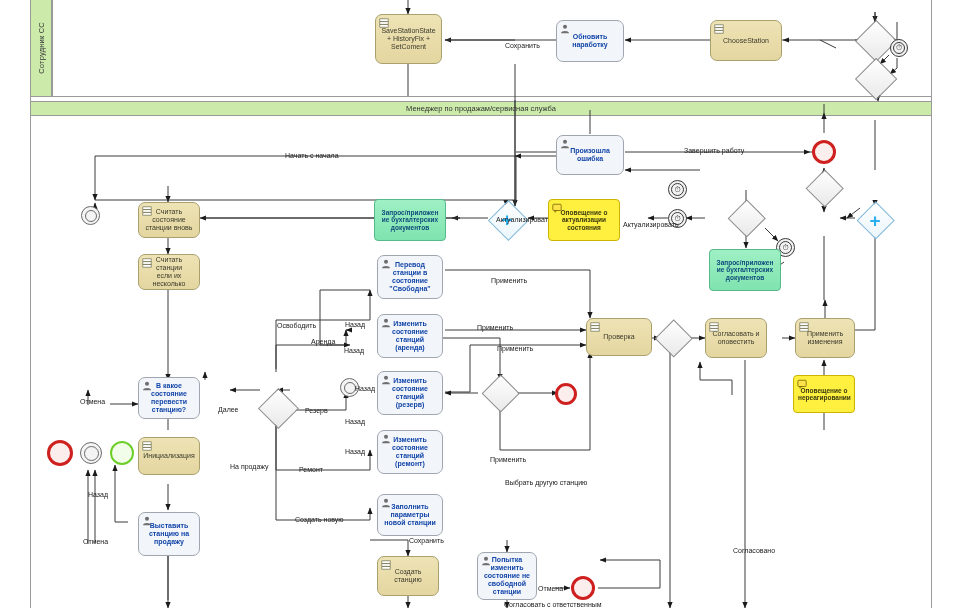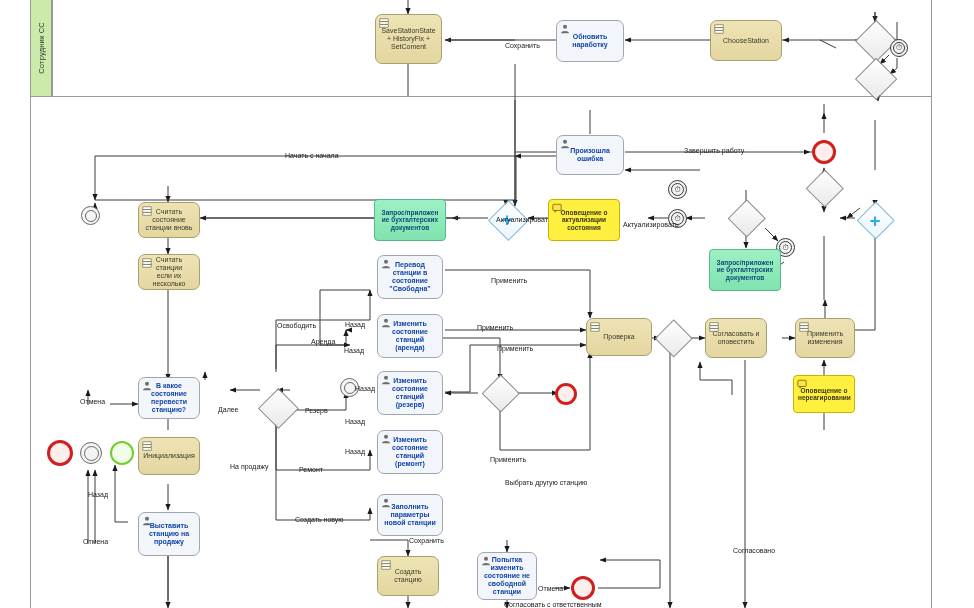--- a/index.html
+++ b/index.html
@@ -55,20 +55,23 @@
 
 <div id="canvas">
 
   <div class="pool-outline" style="left:30px;top:-2px;width:902px;height:612px;"></div>
 
   <div class="lane-header vert" style="left:30px;top:-2px;width:22px;height:99px;">
     <span>Сотрудник СС</span>
   </div>
   <div class="lane-body" style="left:52px;top:-2px;width:880px;height:99px;border-top:1px solid #9a9a9a;"></div>
 
+  <div class="lane-header" style="left:30px;top:101px;width:902px;height:15px;">
+    <span>Менеджер по продажам/сервисная служба</span>
+  </div>
   <div class="lane-body" style="left:30px;top:116px;width:902px;height:494px;"></div>
 
   <svg id="wires" viewBox="0 0 974 608">
     <defs>
       <marker id="ah" markerWidth="7" markerHeight="7" refX="6" refY="3" orient="auto" markerUnits="userSpaceOnUse">
         <path d="M0,0.4 L6.4,3 L0,5.6 z" fill="#1a1a1a"></path>
       </marker>
     </defs>
     <g stroke="#3a3a3a" stroke-width="1" fill="none" marker-end="url(#ah)">
 

